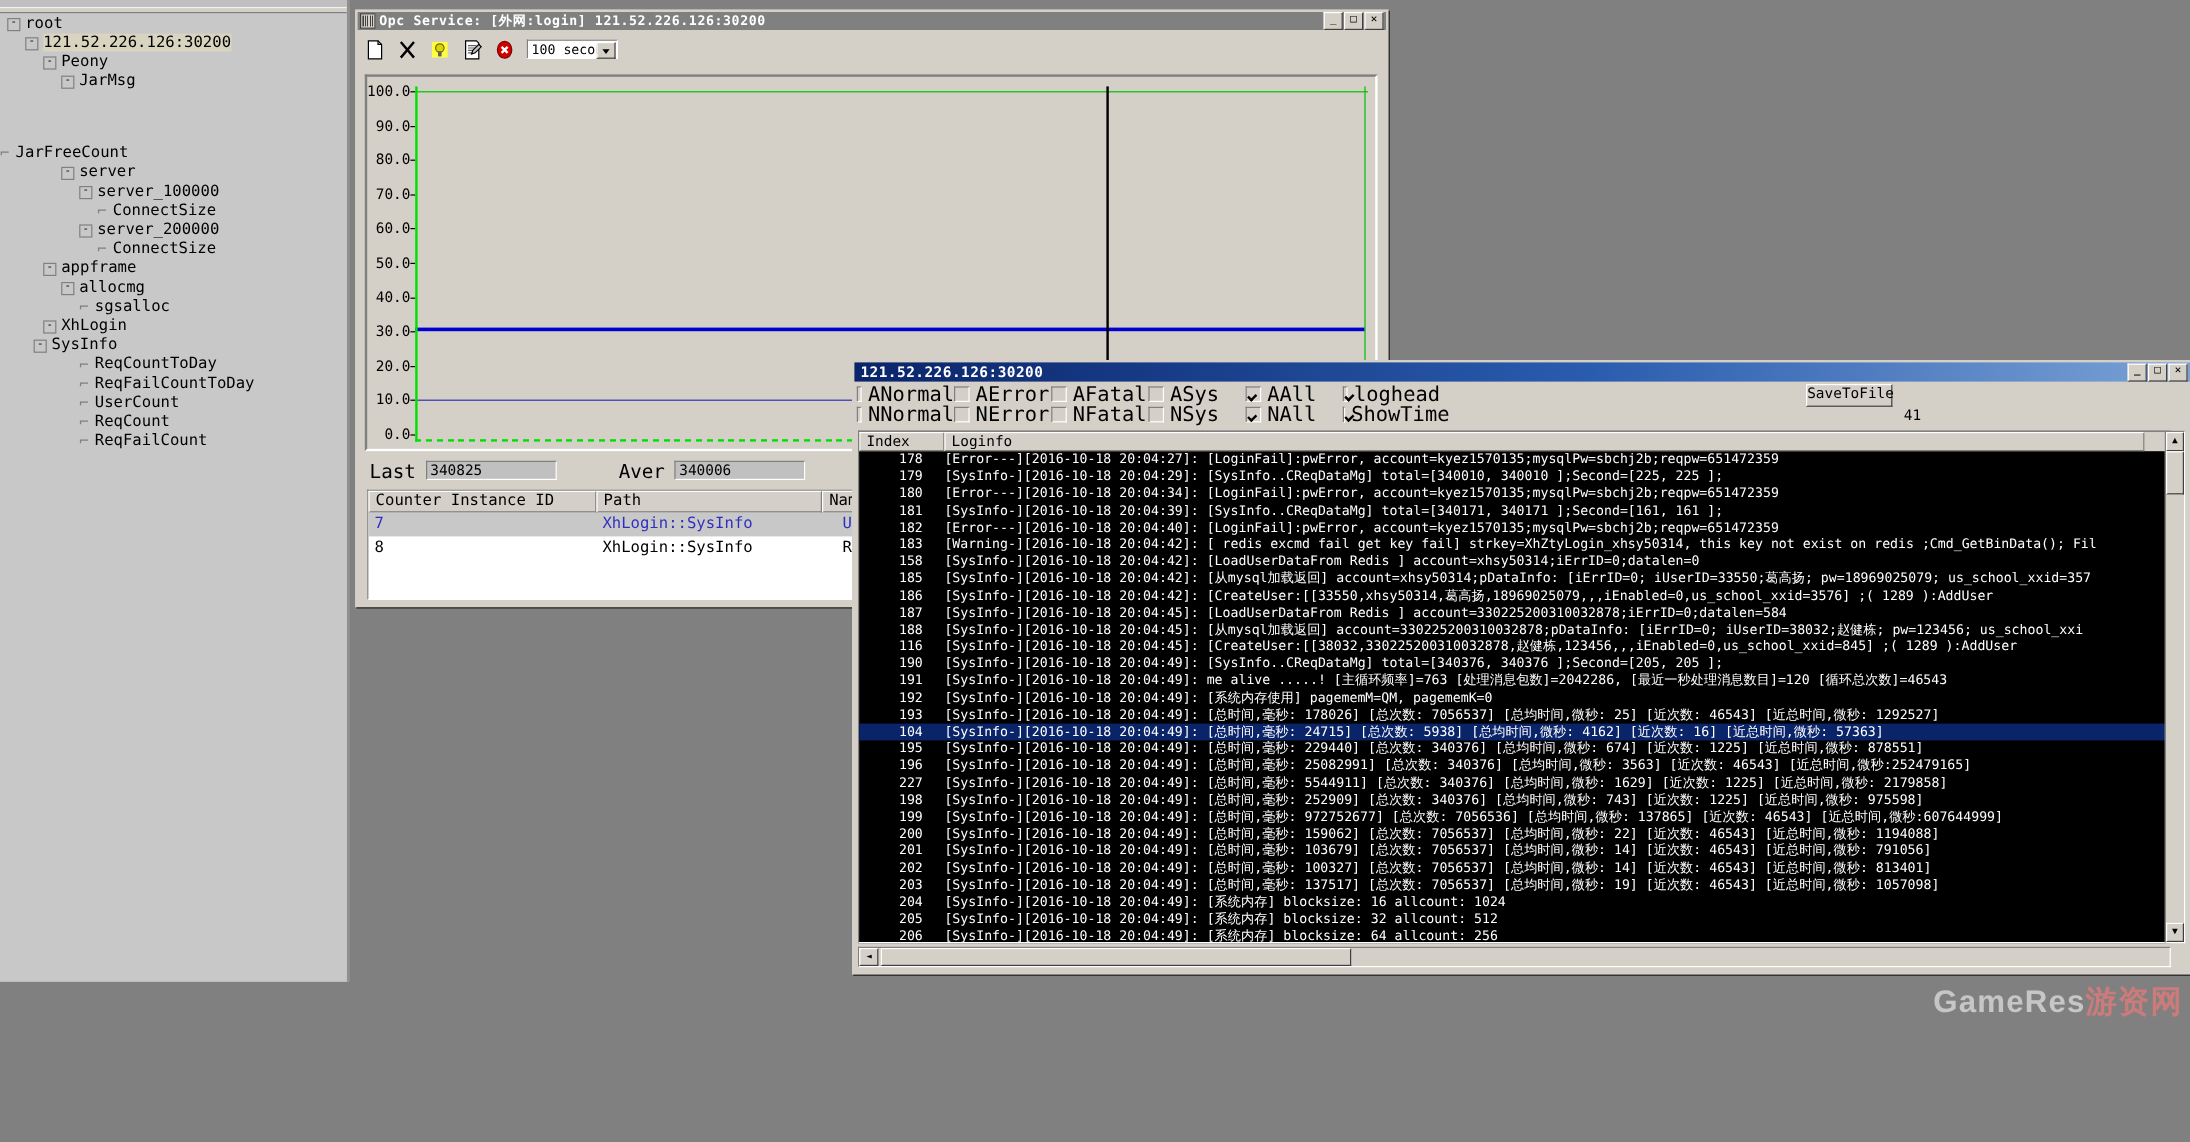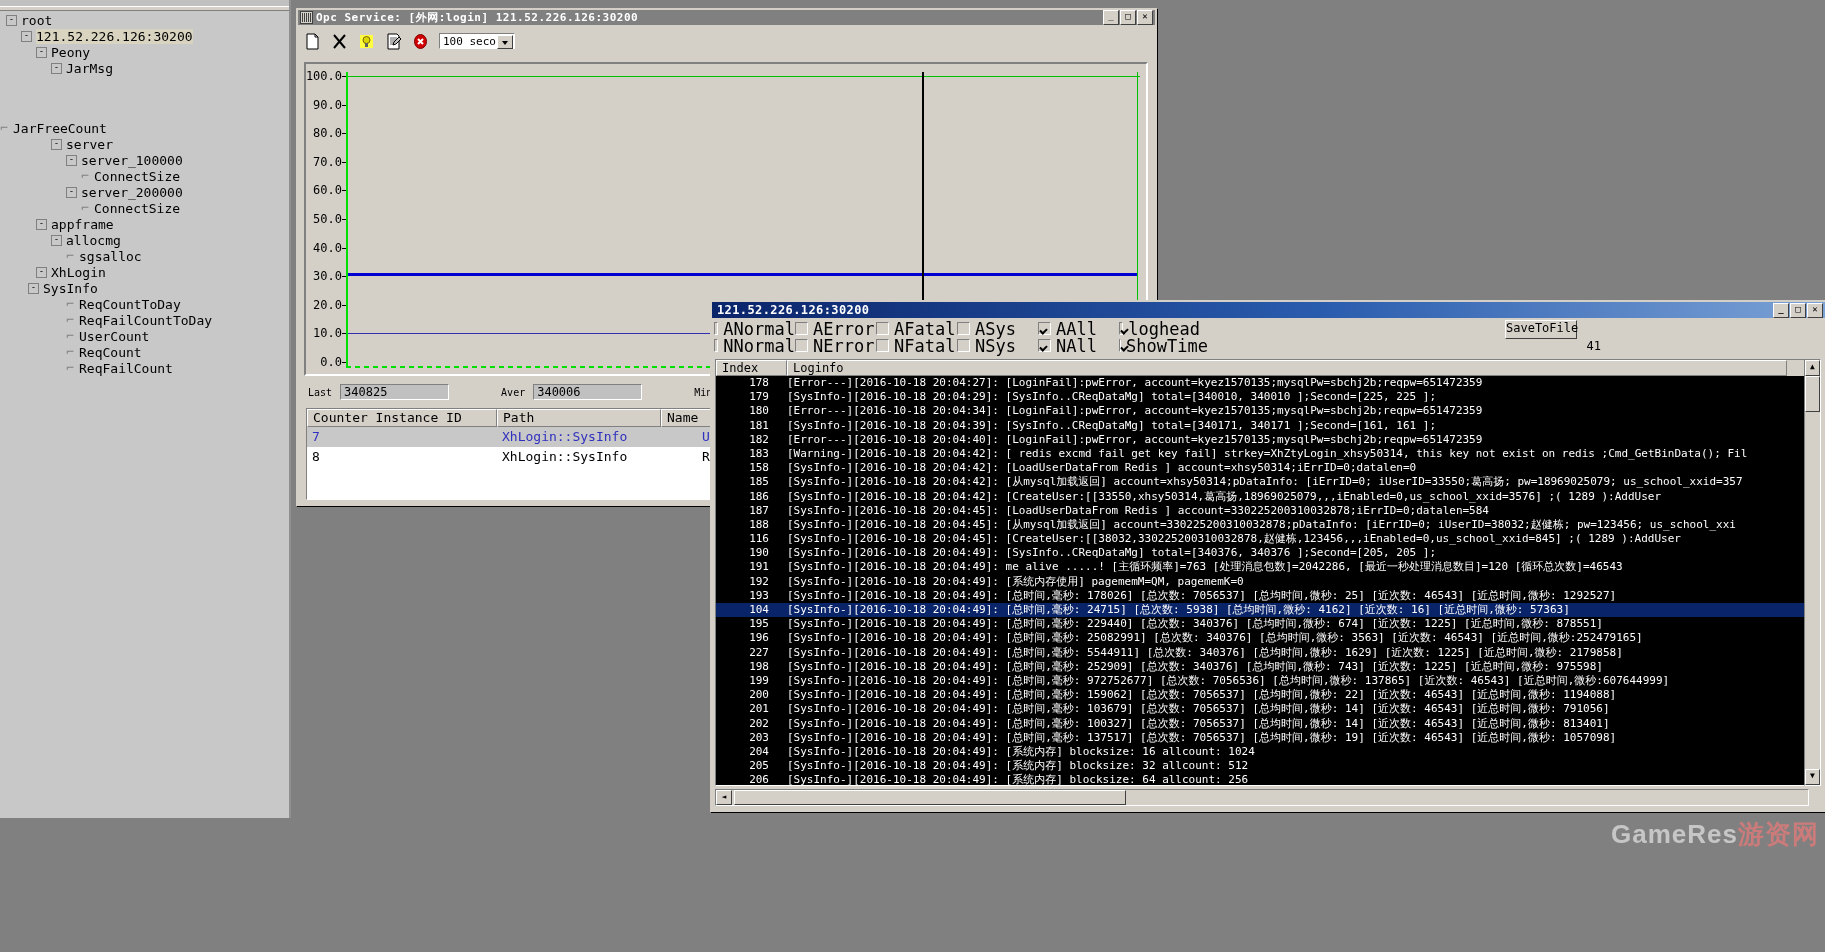--- a/index.html
+++ b/index.html
@@ -57,21 +57,21 @@
   .axisV{position:absolute;left:0;top:0;bottom:0;width:2px;background:#00e000;}
   .axisH{position:absolute;left:0;right:0;bottom:0;height:2px;
          background:repeating-linear-gradient(90deg,#00e000 0 5px,transparent 5px 9px);}
   .topline{position:absolute;left:0;right:0;height:1px;background:#00c000;}
   .rightline{position:absolute;top:0;bottom:0;width:1px;background:#00c000;}
   .series{position:absolute;left:0;height:3px;background:#0000d0;}
   .series.thin{height:1px;background:#3030b0;}
   .cursorline{position:absolute;top:0;bottom:0;width:2px;background:#000;}
 
   .statrow{position:absolute;left:10px;top:372px;width:836px;height:20px;display:flex;align-items:center;}
-  .statlbl{font-size:10px;margin-right:8px;text-align:center;}
+  .statlbl{font-size:16px;margin-right:8px;text-align:center;}
   .statbox{width:109px;height:16px;background:#c0c0c0;border:1px solid;
            border-color:#808080 #fff #fff #808080;font-size:12px;line-height:15px;padding-left:3px;
            box-sizing:border-box;margin-right:52px;}
 
   #ctable{position:absolute;left:8px;top:398px;width:838px;height:90px;background:#fff;
           border:1px solid;border-color:#808080 #fff #fff #808080;overflow:hidden;}
   .chdr{display:flex;height:18px;background:#d4d0c8;}
   .chdr div{border-right:1px solid #808080;border-bottom:1px solid #808080;
             border-top:1px solid #fff;border-left:1px solid #fff;
             font-size:13px;line-height:16px;padding-left:5px;box-sizing:border-box;}
@@ -247,21 +247,21 @@
     <span class="statlbl">Aver</span>
     <span class="statbox">340006</span>
     <span class="statlbl">Min</span>
     <span class="statbox">339277</span>
     <span class="statlbl">M</span>
   </div>
 
   <div id="ctable">
     <div class="chdr">
         <div style="width: 190px;">Counter Instance ID</div>
-        <div style="width: 164px;">Path</div>
+        <div style="width: 188px;">Path</div>
         <div style="width: 300px;">Name</div>
       </div>
     <div id="ctbody">
         <div class="crow alt">
           <div style="width: 190px;">7</div>
           <div style="width: 200px;">XhLogin::SysInfo</div>
           <div style="width: 300px;">UserCoun</div>
         </div>
         <div class="crow dark">
           <div style="width: 190px;">8</div>

